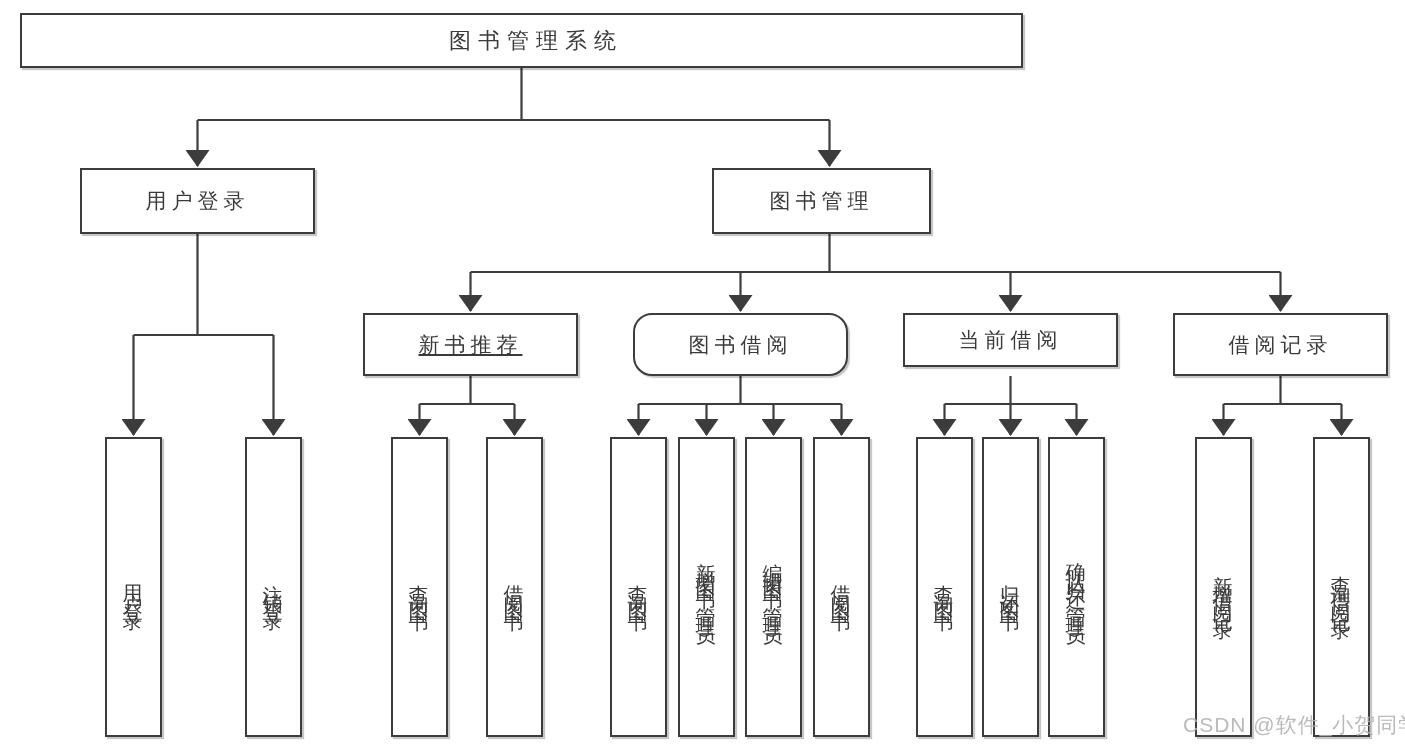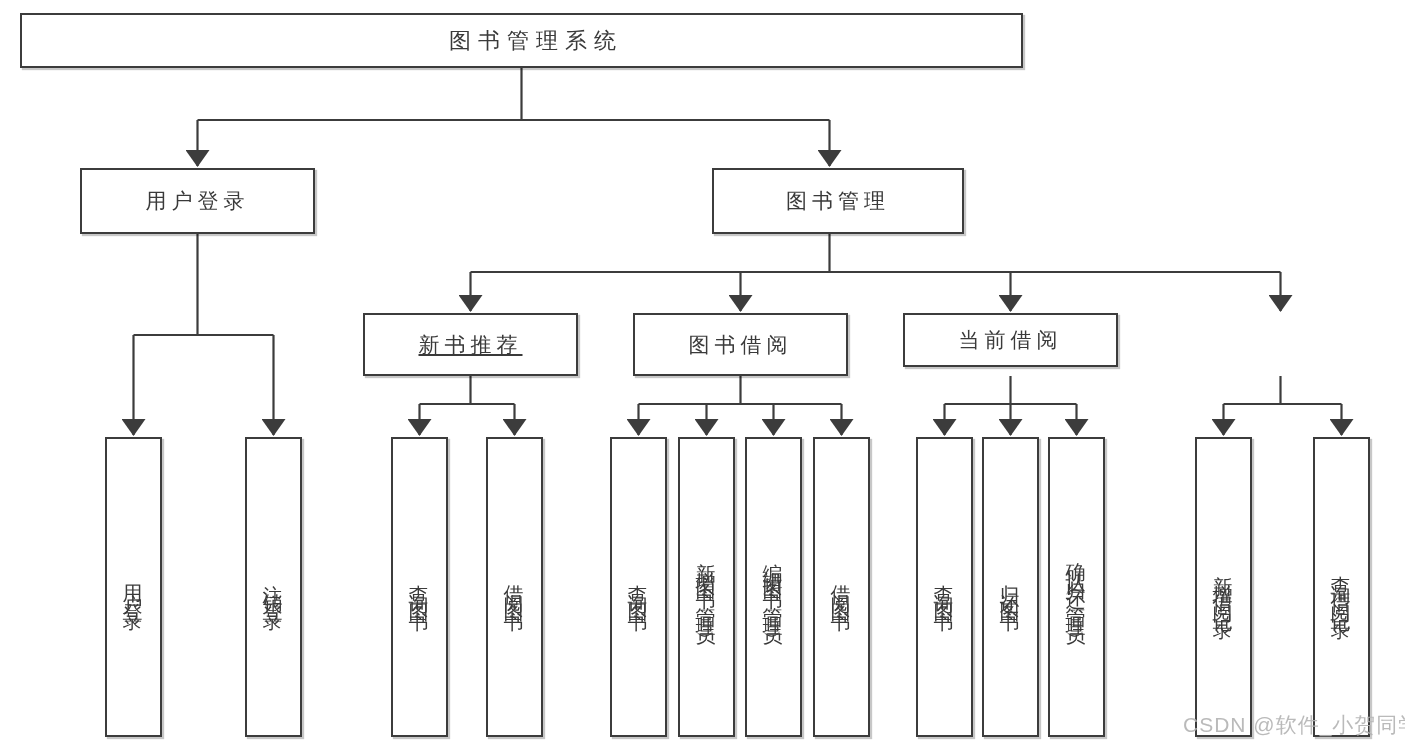--- a/index.html
+++ b/index.html
@@ -110,25 +110,26 @@
       <path d="M1280.5 376 V404"></path>
       <path d="M1223.5 404 H1341.5"></path>
       <path d="M1223.5 404 V435" marker-end="url(#arw)"></path>
       <path d="M1341.5 404 V435" marker-end="url(#arw)"></path>
     </g>
   </svg>
 
   <div class="node root" style="left:20px; top:13px; width:1003px; height:55px;padding-left:29px;">图书管理系统</div>
 
   <div class="node" style="left:80px; top:168px; width:235px; height:66px;">用户登录</div>
-  <div class="node" style="left:712px; top:168px; width:252px; height:66px;">图书管理</div>
+  <div class="node" style="left:712px; top:168px; width:219px; height:66px;">图书管理</div>
 
   <div class="node" style="left:363px; top:313px; width:215px; height:63px;text-decoration:underline;">新书推荐</div>
-  <div class="node" style="left:633px; top:313px; width:215px; height:63px;">图书借阅</div>
+  <div class="node" style="left:633px; top:313px; width:215px; height:63px;border-radius:19px;">图书借阅</div>
   <div class="node" style="left:903px; top:313px; width:215px; height:54px;">当前借阅</div>
+  <div class="node" style="left:1173px; top:313px; width:215px; height:63px;">借阅记录</div>
 
   <div class="node leaf" style="left:105px; top:437px; width:57px; height:300px;">用户登录</div>
   <div class="node leaf" style="left:245px; top:437px; width:57px; height:300px;">注销登录</div>
 
   <div class="node leaf" style="left:391px; top:437px; width:57px; height:300px;">查询图书</div>
   <div class="node leaf" style="left:486px; top:437px; width:57px; height:300px;">借阅图书</div>
 
   <div class="node leaf" style="left:610px; top:437px; width:57px; height:300px;">查询图书</div>
   <div class="node leaf" style="left:678px; top:437px; width:57px; height:300px;">新增图书（管理员）</div>
   <div class="node leaf" style="left:745px; top:437px; width:57px; height:300px;">编辑图书（管理员）</div>

